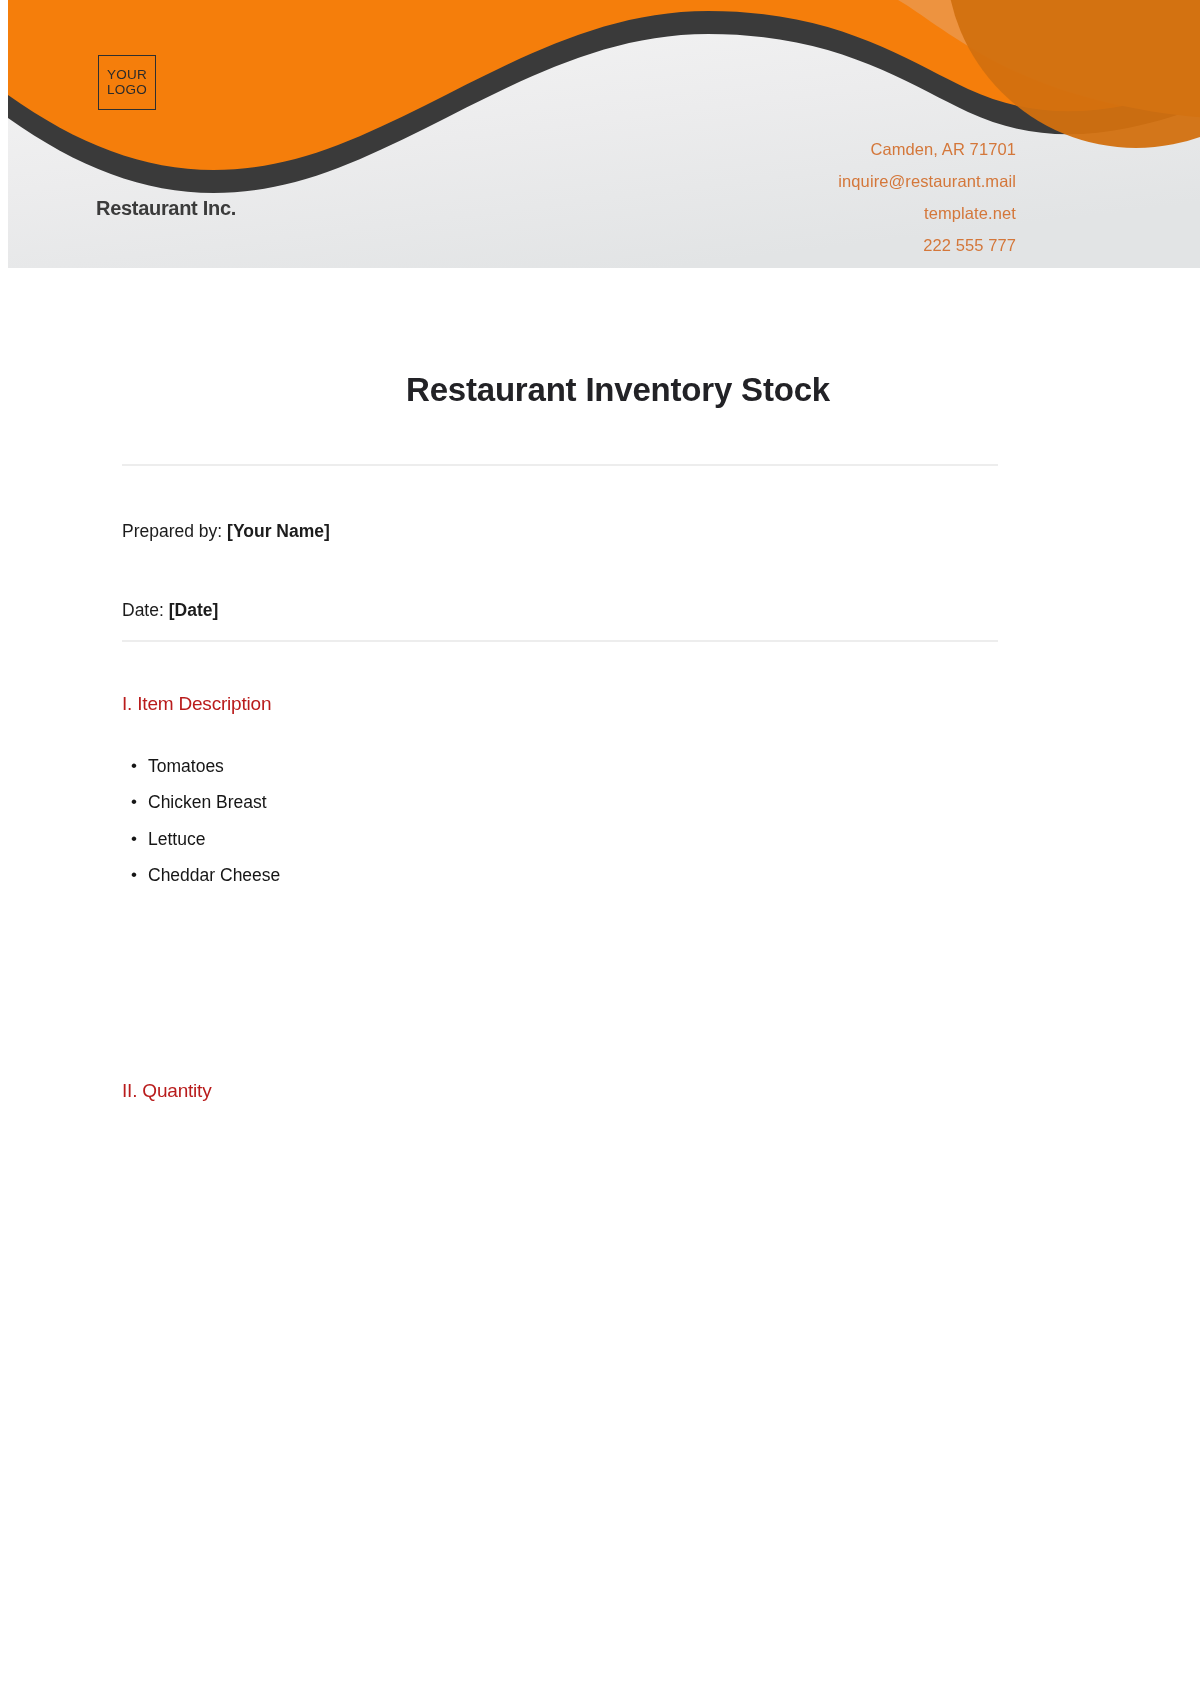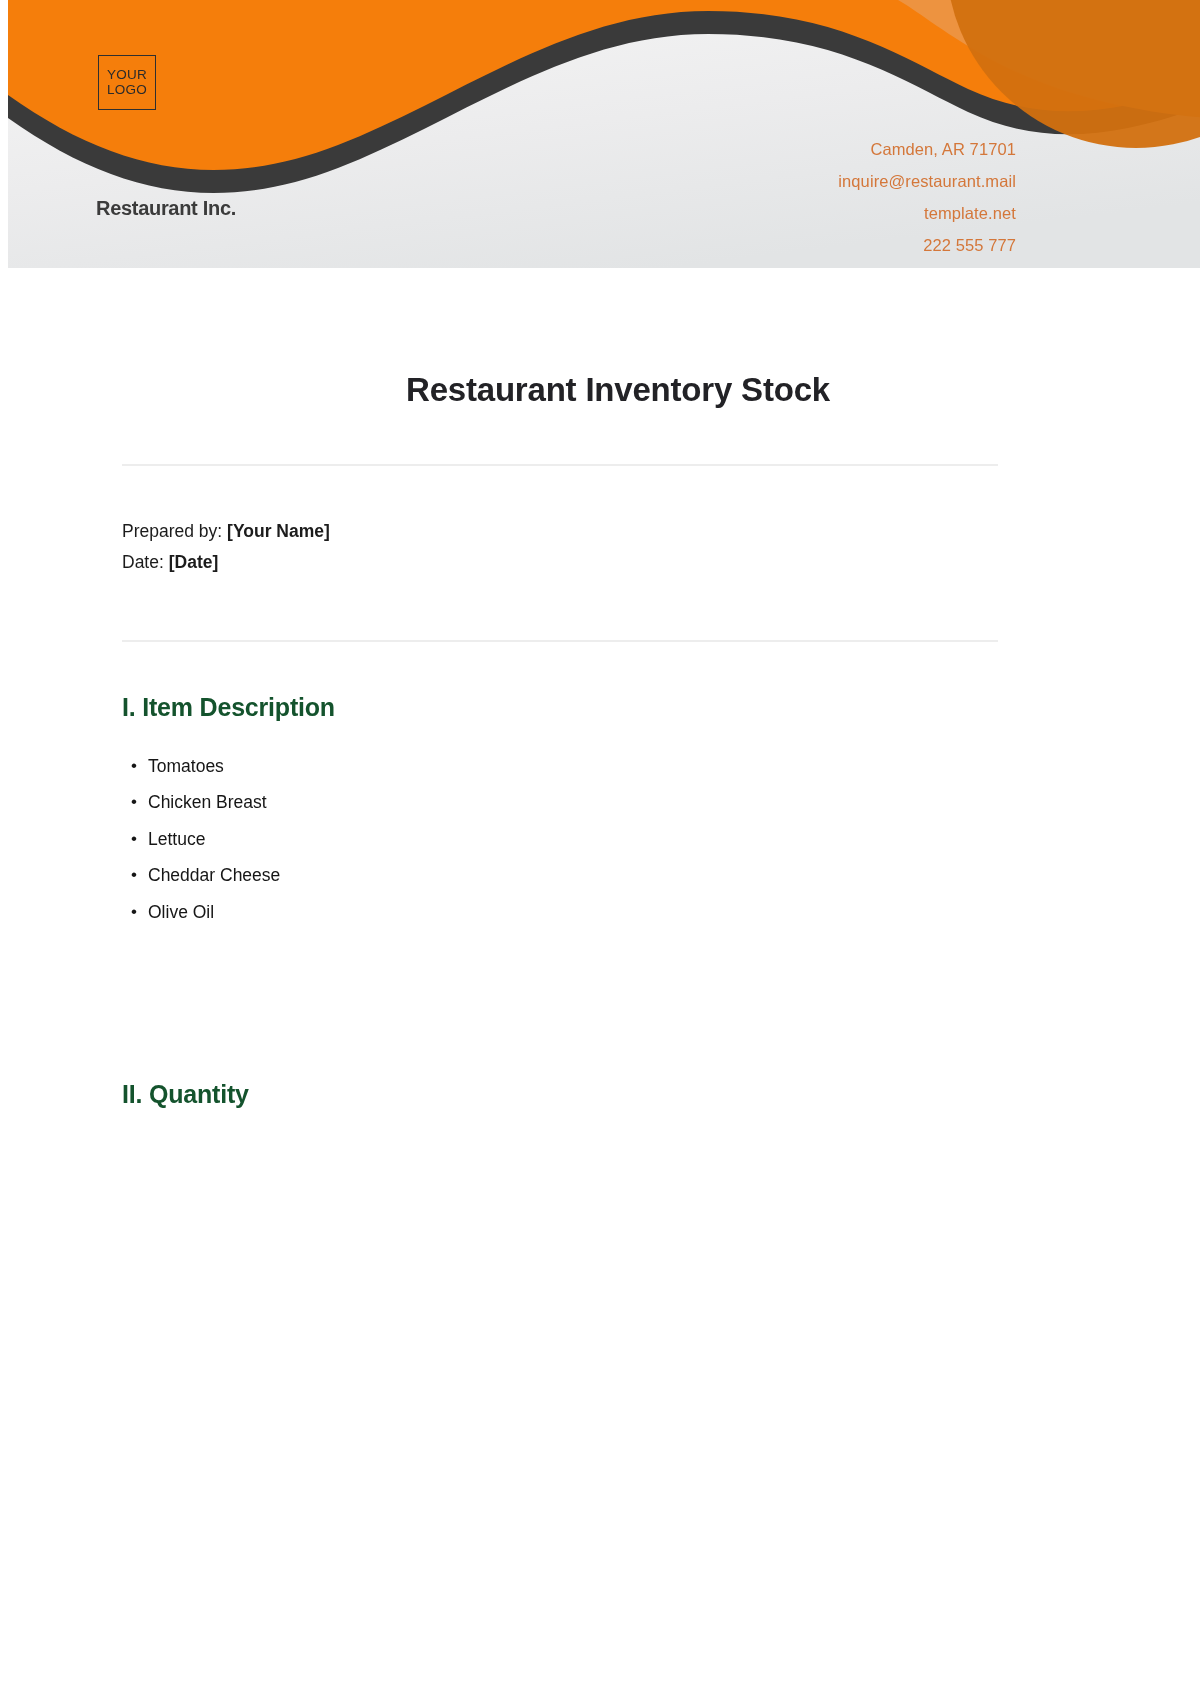--- a/index.html
+++ b/index.html
@@ -109,29 +109,29 @@
   .rule-2 { top: 640px; }
 
   .meta-line {
     position: absolute;
     left: 122px;
     font-size: 17.5px;
     color: #1c1c1c;
     line-height: 24px;
   }
   .meta-prepared { top: 519px; }
-  .meta-date { top: 550px; }
+  .meta-date { top: 598px; }
   .meta-line b { font-weight: bold; }
 
   .section-heading {
     position: absolute;
     left: 122px;
-    font-size: 25px;
-    font-weight: bold;
-    color: #14532d;
+    font-size: 19px;
+    font-weight: normal;
+    color: #b91c1c;
     letter-spacing: -0.2px;
   }
   .heading-1 { top: 693px; }
   .heading-2 { top: 1048px; margin-top: 32px; }
 
   .item-list {
     position: absolute;
     left: 122px;
     top: 748px;
     width: 700px;
@@ -219,18 +219,17 @@
 
   <div class="rule rule-2"></div>
 
   <div class="section-heading heading-1">I. Item Description</div>
 
   <ul class="item-list">
     <li>Tomatoes</li>
     <li>Chicken Breast</li>
     <li>Lettuce</li>
     <li>Cheddar Cheese</li>
-    <li>Olive Oil</li>
   </ul>
 
   <div class="section-heading heading-2">II. Quantity</div>
 
 </div>
 
 </body></html>

